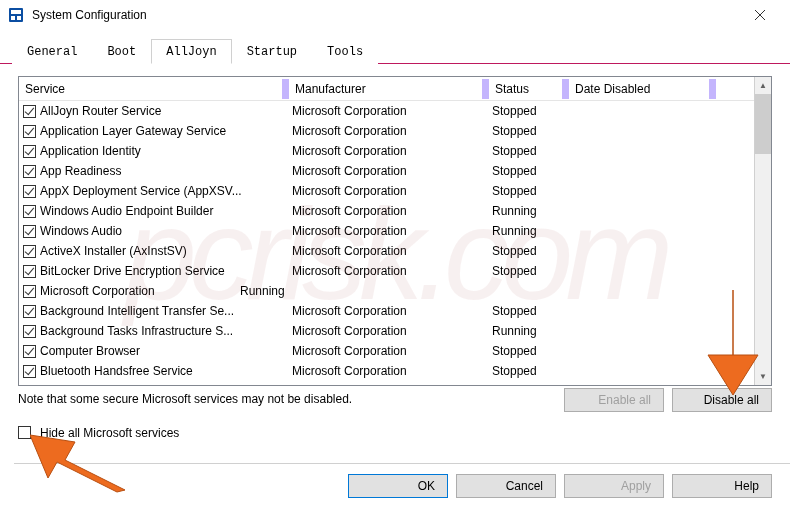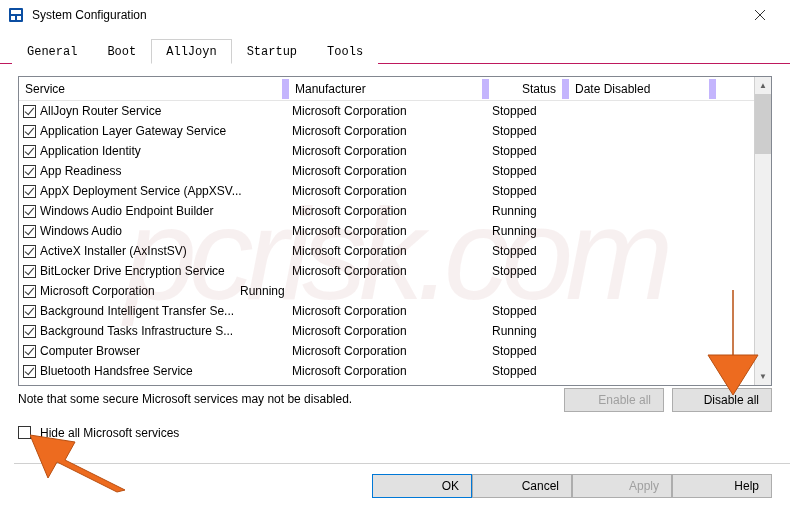--- a/index.html
+++ b/index.html
@@ -70,21 +70,21 @@
 }
 .colhead {
   padding: 3px 6px;
   font-size: 12px;
   border-right: 7px solid #c4b5fd;
   white-space: nowrap;
   overflow: hidden;
 }
 .c-service { width: 270px; }
 .c-man { width: 200px; }
-.c-status { width: 80px; text-align: right; }
+.c-status { width: 80px; }
 .c-date { width: 147px; }
 .row {
   display: flex;
   align-items: center;
   height: 20px;
   padding-left: 4px;
 }
 .chk {
   width: 13px; height: 13px;
   border: 1px solid #333;
@@ -158,21 +158,21 @@
   margin-top: 14px;
   display: flex;
   gap: 5px;
 }
 .hiderow .chk { border-color: #333; }
 .footer {
   border-top: 1px solid #d0d0d0;
   padding: 10px 18px;
   display: flex;
   justify-content: flex-end;
-  gap: 0;
+  gap: 8px;
   position: absolute;
   bottom: 0; left: 14px; right: 0;
 }
 .btn.primary {
   border-color: #0078d7;
 }
 .arrow {
   position: absolute;
   pointer-events: none;
 }

